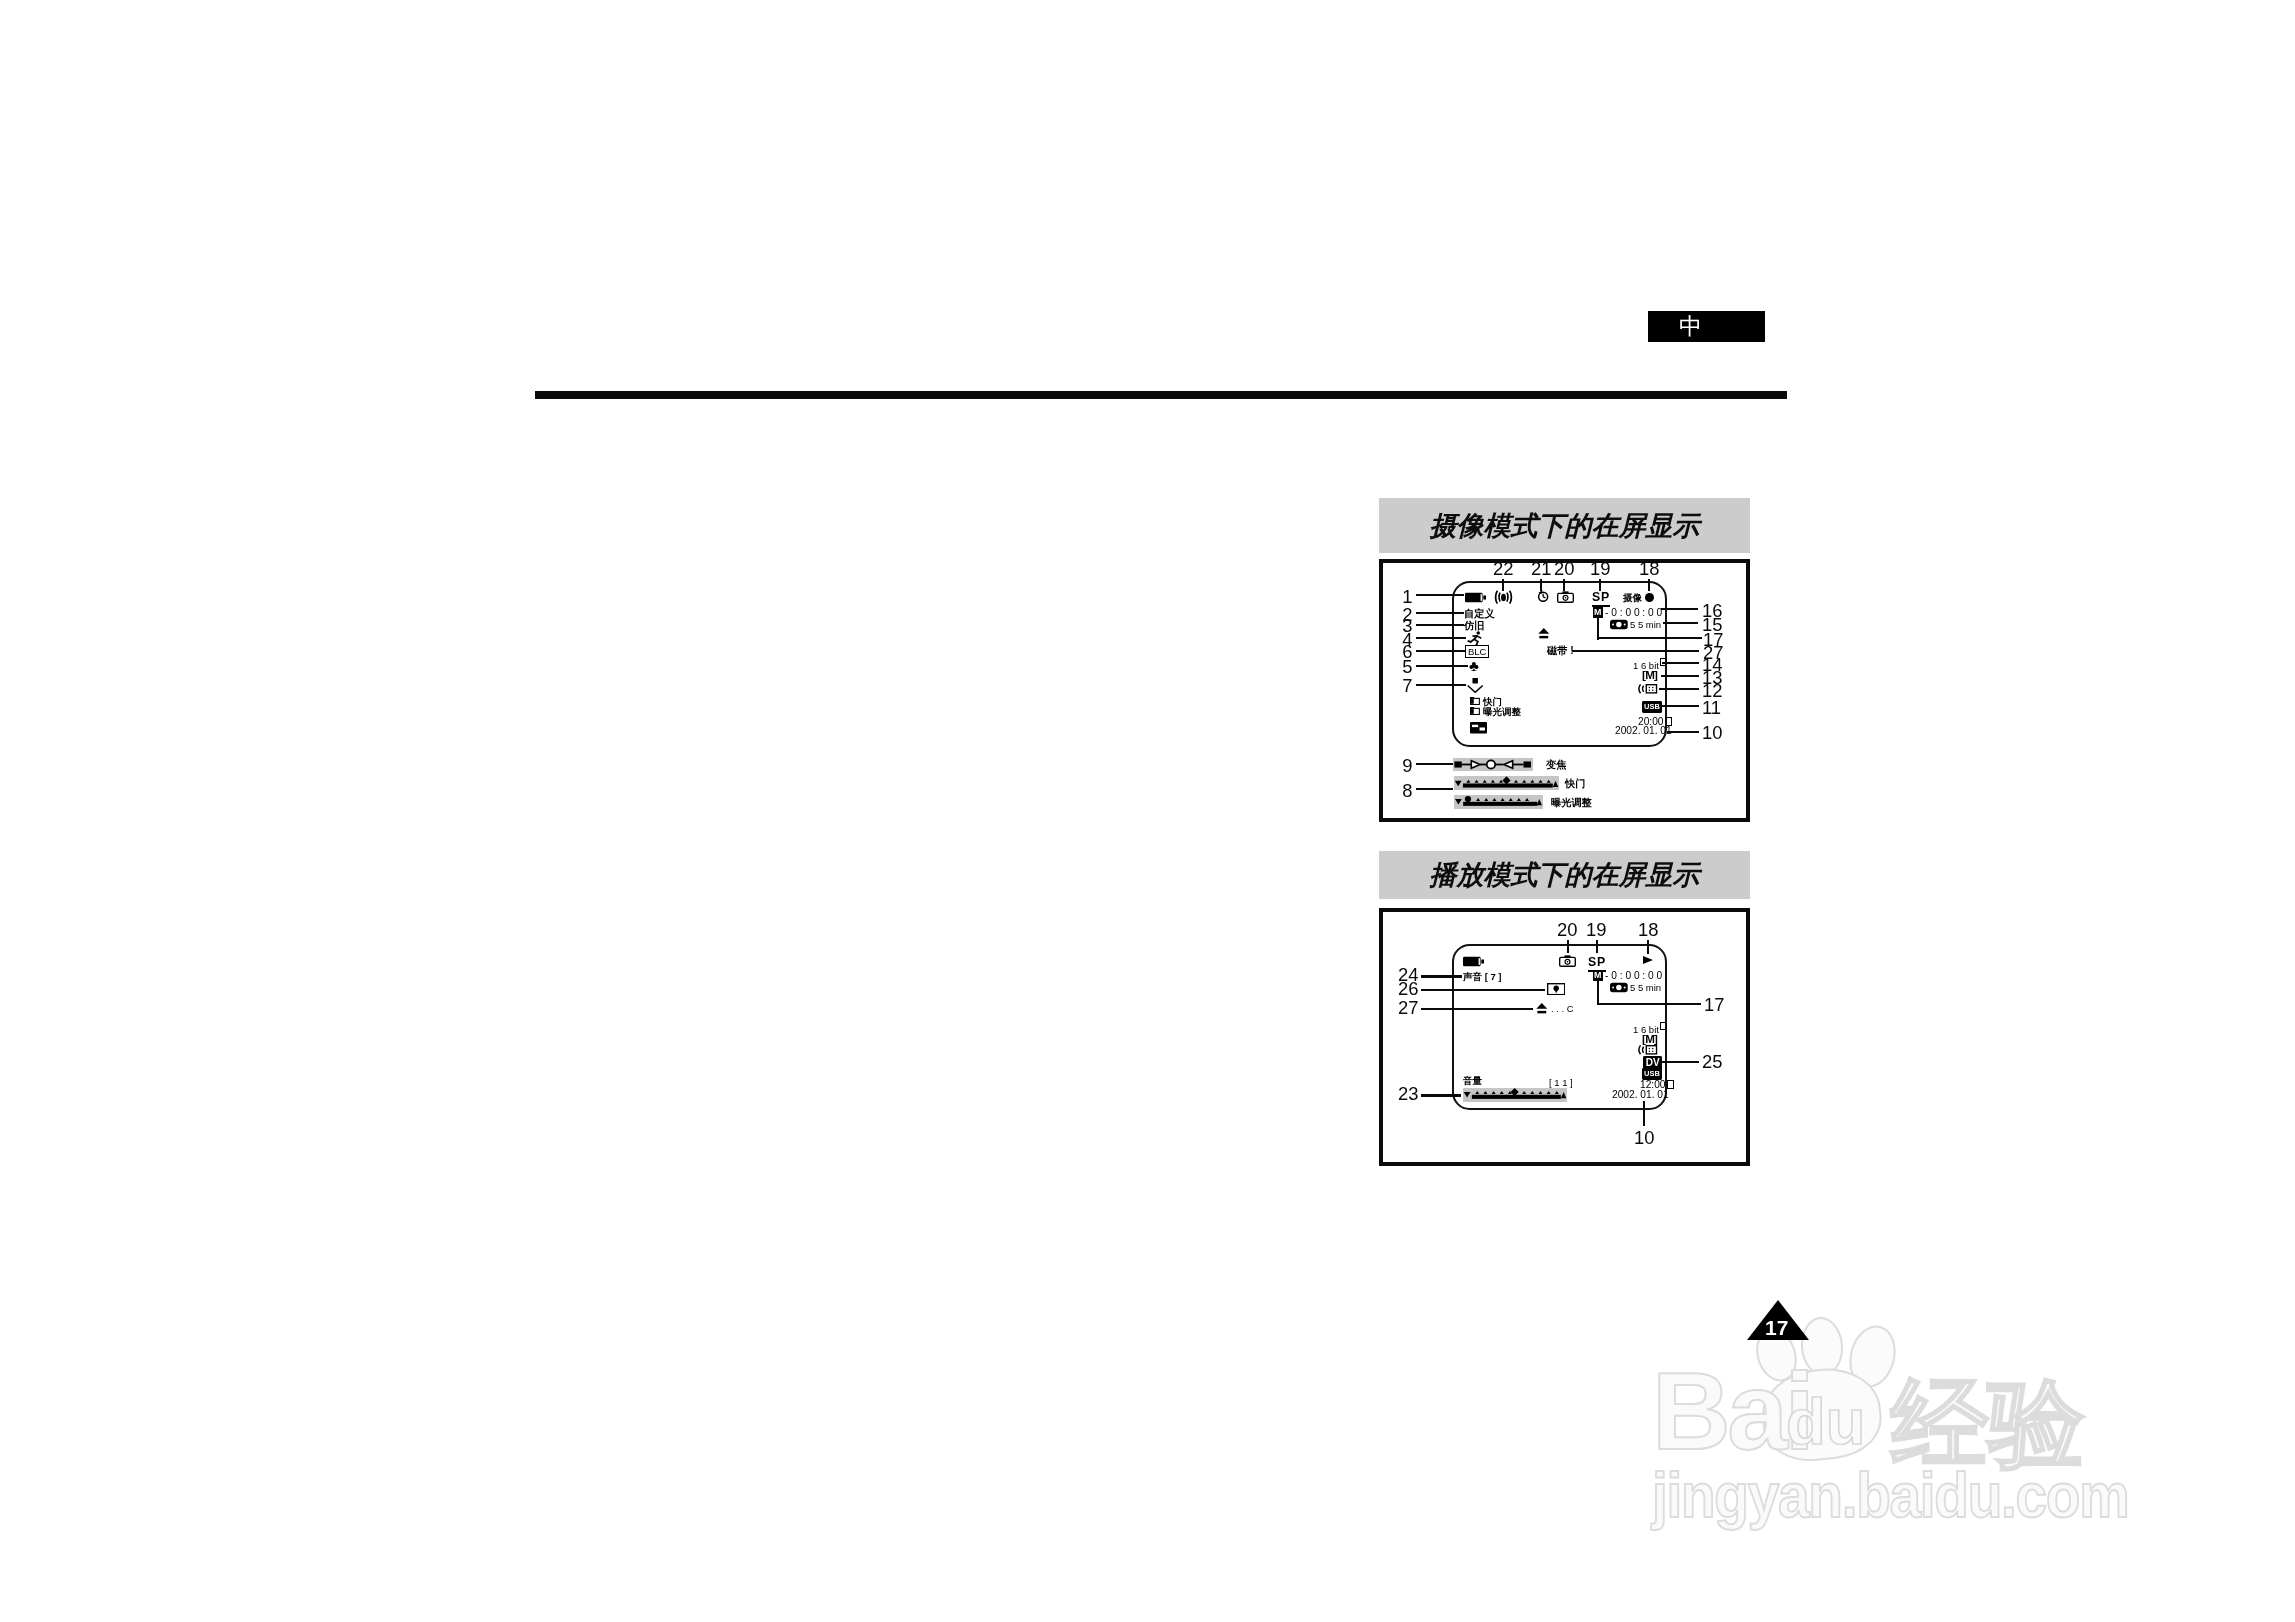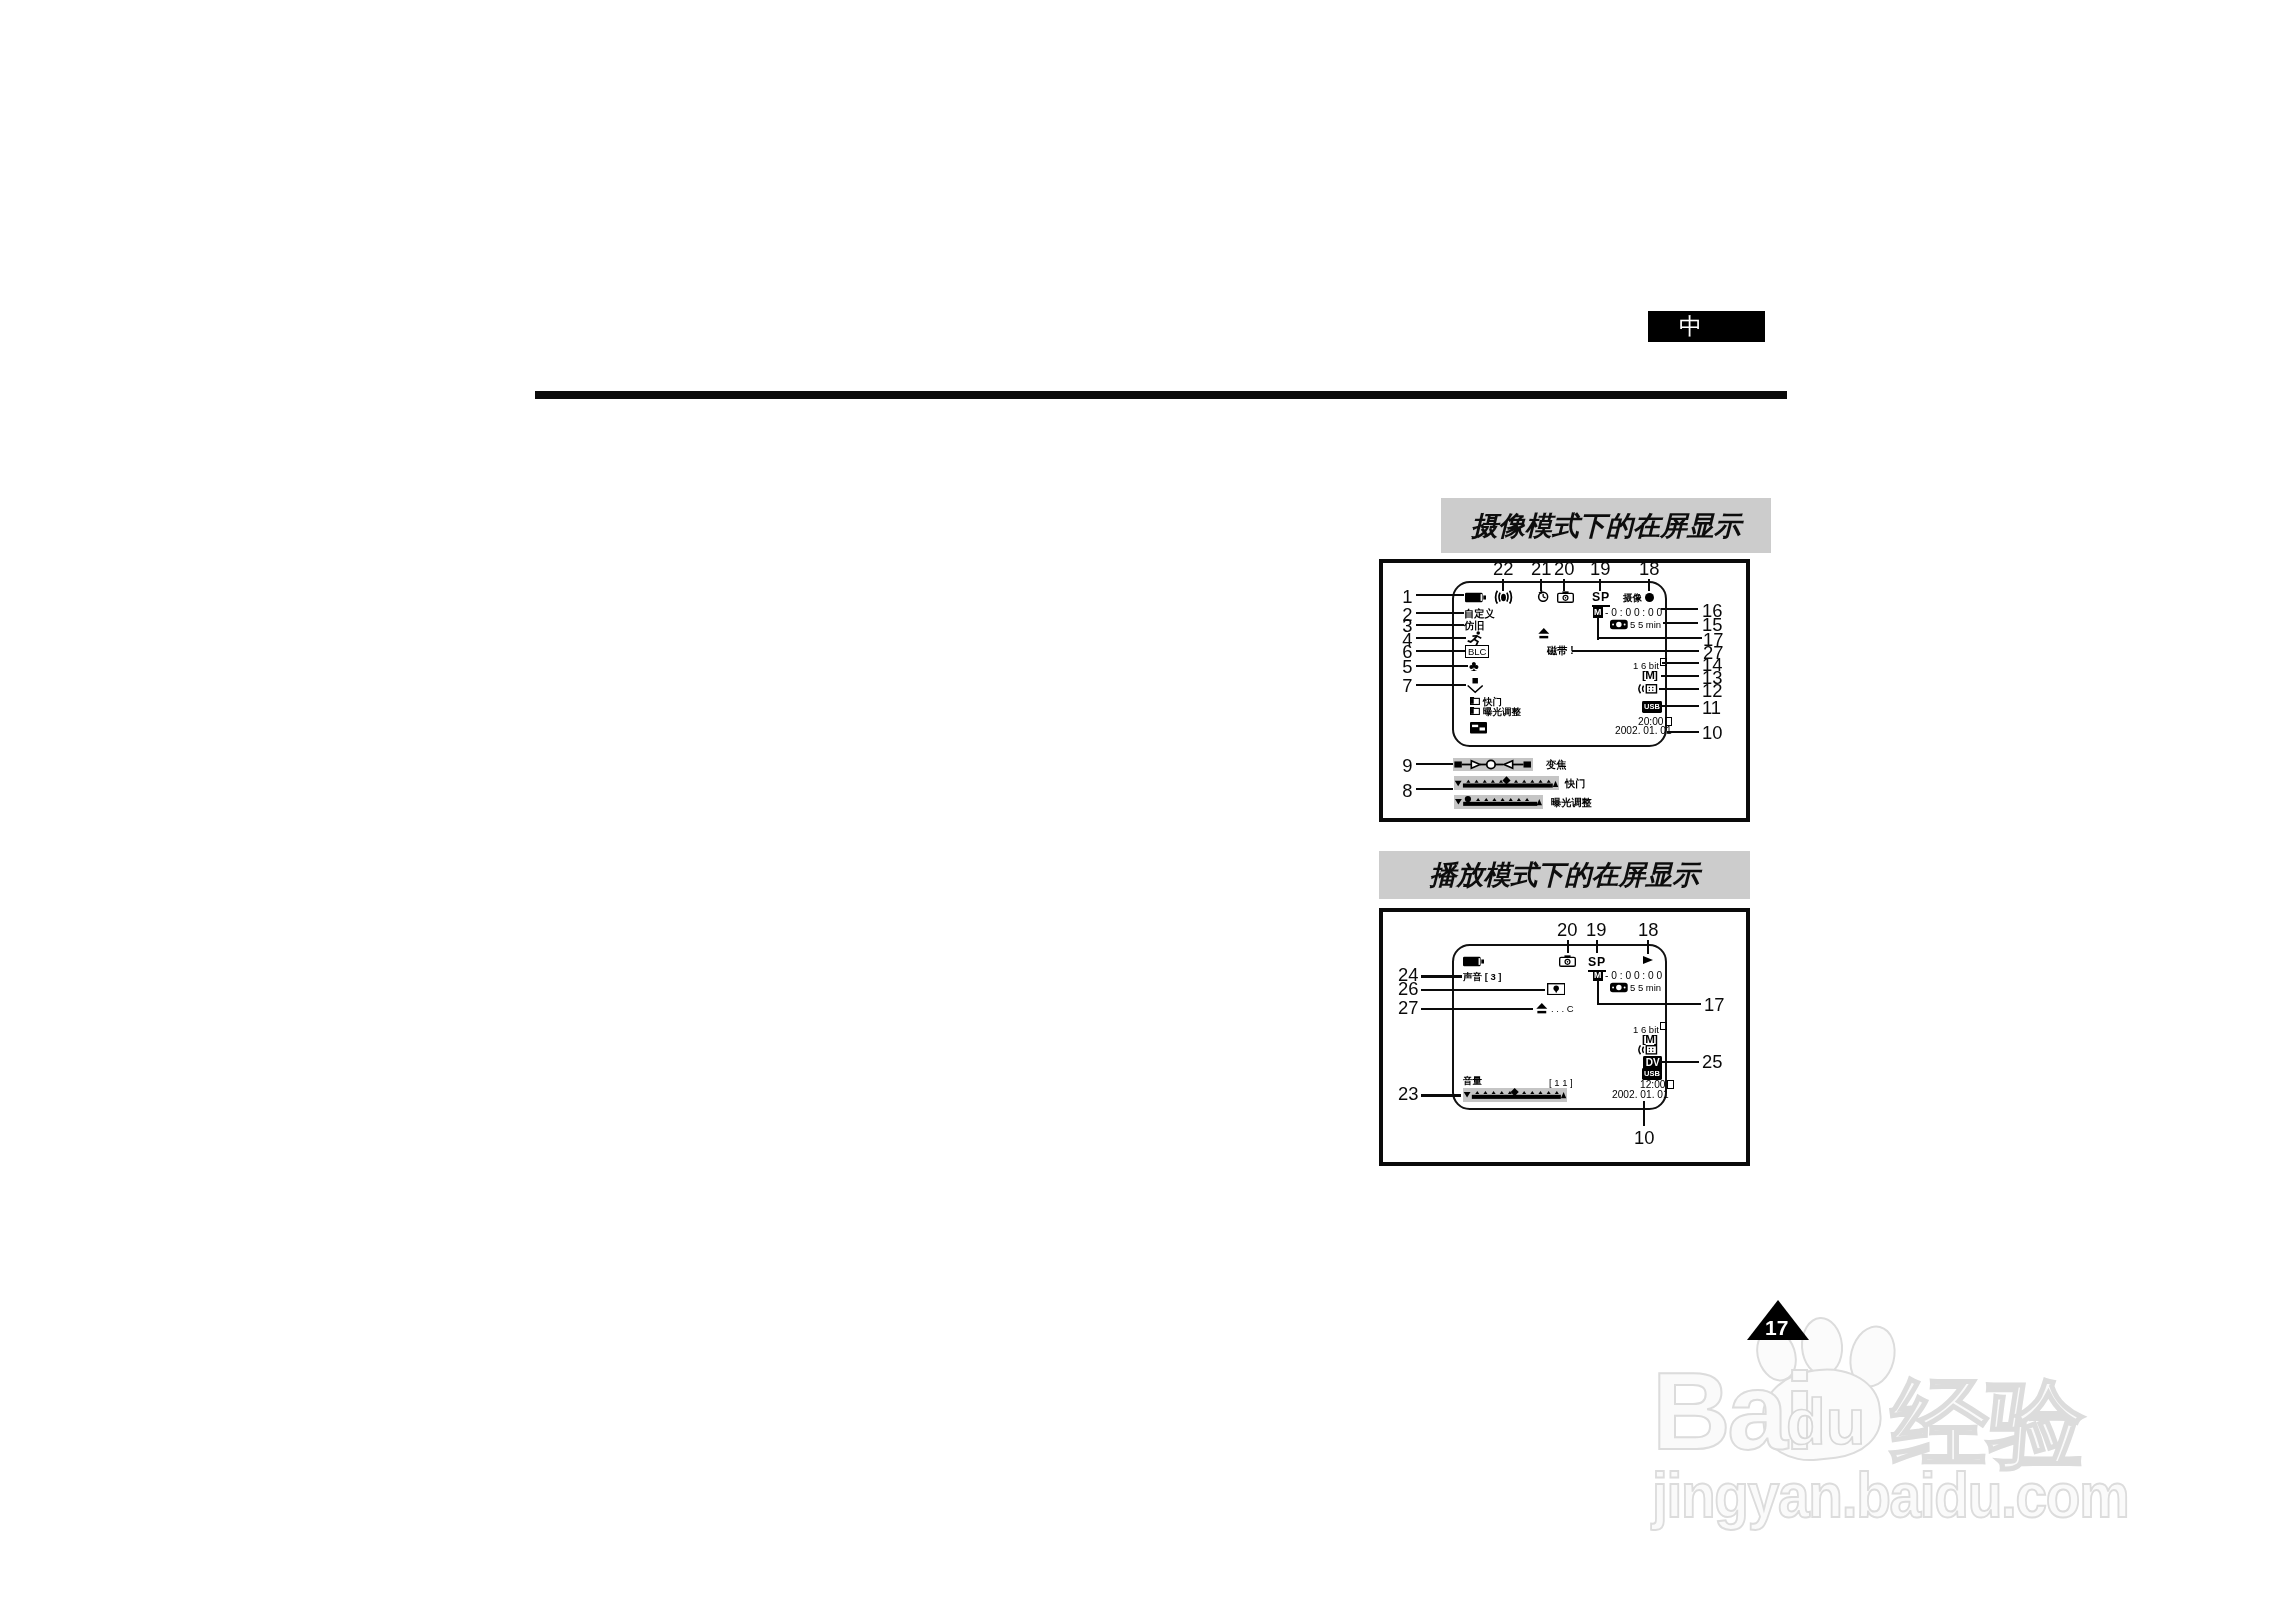--- a/index.html
+++ b/index.html
@@ -47,21 +47,21 @@
     <div class="wm" style="left:1652px;top:1459px;font-size:63px;letter-spacing:-1.4px;transform:scaleX(.9);transform-origin:left;">jingyan.baidu.com</div>
   </div>
 
   <div class="badge" style="left:1648px;top:311px;width:117px;height:31px;padding-left:31px;box-sizing:border-box;">
     <span>中</span>
   </div>
 
   <div class="ln" style="left:535px;top:391px;width:1252px;height:7.5px;"></div>
 
 
-  <div class="titlebar" style="left:1441px;top:498px;width:330px;height:55px;">
+  <div class="titlebar" style="left:1379px;top:498px;width:371px;height:55px;">
     <span>摄像模式下的在屏显示</span>
   </div>
 
   <div class="box" style="left:1379px;top:559px;width:371px;height:263px;"></div>
   <div class="screen" style="left:1452px;top:581px;width:215px;height:166px;"></div>
 
   <div class="n" style="left:1493px;top:560px;">22</div>
   <div class="n" style="left:1531px;top:560px;">21</div>
   <div class="n" style="left:1554px;top:560px;">20</div>
   <div class="n" style="left:1590px;top:560px;">19</div>
@@ -281,21 +281,21 @@
   </svg>
   <svg class="abs" style="left:1559px;top:955px;" width="17" height="11.6" viewBox="0 0 25 17">
     <rect x="8" y="0.5" width="9" height="4" fill="#000"></rect>
     <rect x="1" y="3.5" width="23" height="13" rx="2" stroke="#000" stroke-width="2" fill="#fff"></rect>
     <circle cx="12.5" cy="10" r="3.6" stroke="#000" stroke-width="1.8" fill="#fff"></circle>
     <circle cx="12.5" cy="10" r="1.2" fill="#000"></circle>
   </svg>
   <div class="t b" style="left:1588px;top:956px;font-size:12.3px;border-bottom:2px solid #000;padding-bottom:1.4px;letter-spacing:0.7px;">SP</div>
   <div class="playtri" style="left:1643px;top:956px;"></div>
 
-  <div class="t b" style="left:1463px;top:972px;font-size:9.5px;">声音 [ 3 ]</div>
+  <div class="t b" style="left:1463px;top:972px;font-size:9.5px;">声音 [ 7 ]</div>
   <svg class="abs" style="left:1547px;top:983px;" width="18.4" height="12.3" viewBox="0 0 27 18">
     <rect x="1" y="1" width="25" height="16" stroke="#000" stroke-width="2" fill="#fff"></rect>
     <circle cx="13.5" cy="7.5" r="4" fill="#000"></circle>
       <polygon points="10.5,9 16.5,9 13.5,15" fill="#000"></polygon>
   </svg>
   <svg class="abs" style="left:1536px;top:1003px;" width="11.6" height="11" viewBox="0 0 17 16">
     <polygon points="8.5,0 16.5,8.5 0.5,8.5" fill="#000"></polygon>
       <rect x="2" y="11.5" width="13" height="3.6" fill="#000"></rect>
   </svg>
   <div class="t" style="left:1551px;top:1004px;font-size:9.5px;">. . . C</div>

